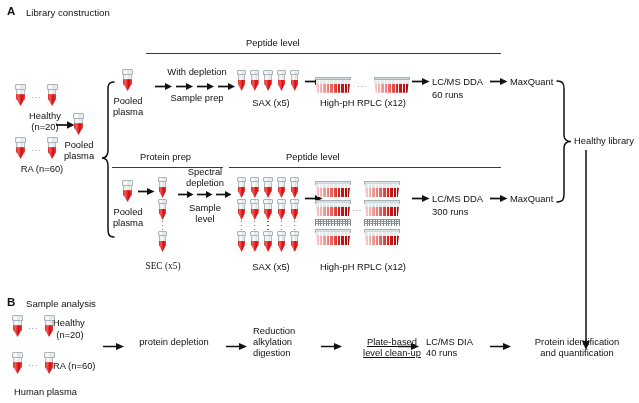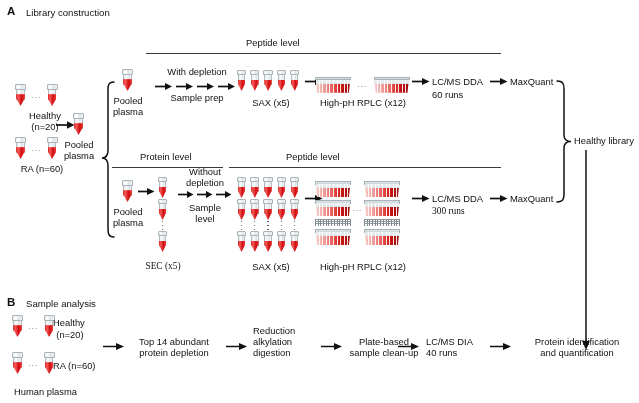--- a/index.html
+++ b/index.html
@@ -224,21 +224,21 @@
   <div class="abs txt" style="left:432px; top:76px;">LC/MS DDA</div>
   <div class="abs txt" style="left:432px; top:89px;">60 runs</div>
 
   <svg class="abs" style="left:490px; top:76px;" width="18" height="11">
     <line x1="0" y1="5.5" x2="11" y2="5.5" stroke="#111" stroke-width="1.7"></line>
     <polygon points="10,2 17.5,5.5 10,9" fill="#111"></polygon>
   </svg>
 
   <div class="abs txt" style="left:510px; top:76px;">MaxQuant</div>
 
-  <div class="abs txt" style="left:140px; top:151px;">Protein level</div>
+  <div class="abs txt" style="left:140px; top:151px;">Protein prep</div>
   <div class="abs rule" style="left:112px; top:167px; width:111px;"></div>
 
   <div class="abs txt" style="left:286px; top:151px;">Peptide level</div>
   <div class="abs rule" style="left:229px; top:167px; width:272px;"></div>
 
   <div class="abs" style="left:121px; top:180px;">
     <span class="tube" style="width:13px;height:22px;">
       <span class="cap"></span><span class="body"></span><span class="liqtop"></span><span class="liq"></span>
     </span>
   </div>
@@ -270,21 +270,21 @@
       </span>
     <span class="tube" style="width:11px;height:21px;">
         <span class="cap"></span>
         <span class="body"></span>
         <span class="liqtop"></span>
         <span class="liq"></span>
       </span>
   </div>
   <div class="abs txt txtc" style="left:133px; top:261px; width:60px;font-family:Liberation Serif, serif;">SEC (x5)</div>
 
-  <div class="abs txt txtc" style="left:176px; top:166px; width:58px;">Without</div>
+  <div class="abs txt txtc" style="left:176px; top:166px; width:58px;">Spectral</div>
   <div class="abs txt txtc" style="left:174px; top:177px; width:62px;">depletion</div>
   <svg class="abs" style="left:178px; top:189px;" width="58" height="11">
     <g fill="#111" stroke="#111">
       <line x1="0" y1="5.5" x2="10" y2="5.5" stroke-width="1.7"></line>
         <polygon points="9,2 15.5,5.5 9,9" stroke="none"></polygon>
       <line x1="19" y1="5.5" x2="29" y2="5.5" stroke-width="1.7"></line>
         <polygon points="28,2 34.5,5.5 28,9" stroke="none"></polygon>
       <line x1="38" y1="5.5" x2="48" y2="5.5" stroke-width="1.7"></line>
         <polygon points="47,2 53.5,5.5 47,9" stroke="none"></polygon>
     </g>
@@ -471,21 +471,21 @@
     </div>
   </div>
   <div class="abs txt txtc" style="left:301px; top:261px; width:124px;">High-pH RPLC (x12)</div>
 
   <svg class="abs" style="left:412px; top:193px;" width="18" height="11">
     <line x1="0" y1="5.5" x2="11" y2="5.5" stroke="#111" stroke-width="1.7"></line>
     <polygon points="10,2 17.5,5.5 10,9" fill="#111"></polygon>
   </svg>
 
   <div class="abs txt" style="left:432px; top:193px;">LC/MS DDA</div>
-  <div class="abs txt" style="left:432px; top:206px;font-family:Liberation Serif, serif;">300 runs</div>
+  <div class="abs txt" style="left:432px; top:206px;">300 runs</div>
 
   <svg class="abs" style="left:490px; top:193px;" width="18" height="11">
     <line x1="0" y1="5.5" x2="11" y2="5.5" stroke="#111" stroke-width="1.7"></line>
     <polygon points="10,2 17.5,5.5 10,9" fill="#111"></polygon>
   </svg>
 
   <div class="abs txt" style="left:510px; top:193px;">MaxQuant</div>
 
   <svg class="abs" style="left:556px; top:78px;" width="18" height="127">
     <path d="M1 3 C7 3 8 6 8 11 L8 57 C8 62 11 63.5 15 63.5 C11 63.5 8 65 8 70 L8 116 C8 121 7 124 1 124" fill="none" stroke="#111" stroke-width="1.5" stroke-linecap="round"></path>
@@ -524,43 +524,42 @@
   <div class="abs txt" style="left:53px; top:360px;">RA (n=60)</div>
 
   <div class="abs txt" style="left:14px; top:386px;">Human plasma</div>
 
   <svg class="abs" style="left:103px; top:341px;" width="22" height="11">
     <line x1="0" y1="5.5" x2="14" y2="5.5" stroke="#111" stroke-width="1.5"></line>
     <polygon points="13,2 21,5.5 13,9" fill="#111"></polygon>
   </svg>
 
   <div class="abs" style="left:128px; top:336px; width:92px;">
-    <div class="txt txtc">Top 14 abundant</div>
     <div class="txt txtc">protein depletion</div>
   </div>
 
   <svg class="abs" style="left:226px; top:341px;" width="22" height="11">
     <line x1="0" y1="5.5" x2="14" y2="5.5" stroke="#111" stroke-width="1.5"></line>
     <polygon points="13,2 21,5.5 13,9" fill="#111"></polygon>
   </svg>
 
   <div class="abs" style="left:253px; top:325px; width:68px;">
     <div class="txt">Reduction</div>
     <div class="txt">alkylation</div>
     <div class="txt">digestion</div>
   </div>
 
   <svg class="abs" style="left:321px; top:341px;" width="22" height="11">
     <line x1="0" y1="5.5" x2="14" y2="5.5" stroke="#111" stroke-width="1.5"></line>
     <polygon points="13,2 21,5.5 13,9" fill="#111"></polygon>
   </svg>
 
-  <div class="abs" style="left:338px; top:336px; width:92px;">
+  <div class="abs" style="left:346px; top:336px; width:92px;text-decoration:underline;">
     <div class="txt txtc">Plate-based</div>
-    <div class="txt txtc">sample clean-up</div>
+    <div class="txt txtc">level clean-up</div>
   </div>
 
   <svg class="abs" style="left:398px; top:341px;" width="22" height="11">
     <line x1="0" y1="5.5" x2="14" y2="5.5" stroke="#111" stroke-width="1.5"></line>
     <polygon points="13,2 21,5.5 13,9" fill="#111"></polygon>
   </svg>
 
   <div class="abs" style="left:426px; top:336px; width:72px;">
     <div class="txt">LC/MS DIA</div>
     <div class="txt">40 runs</div>

